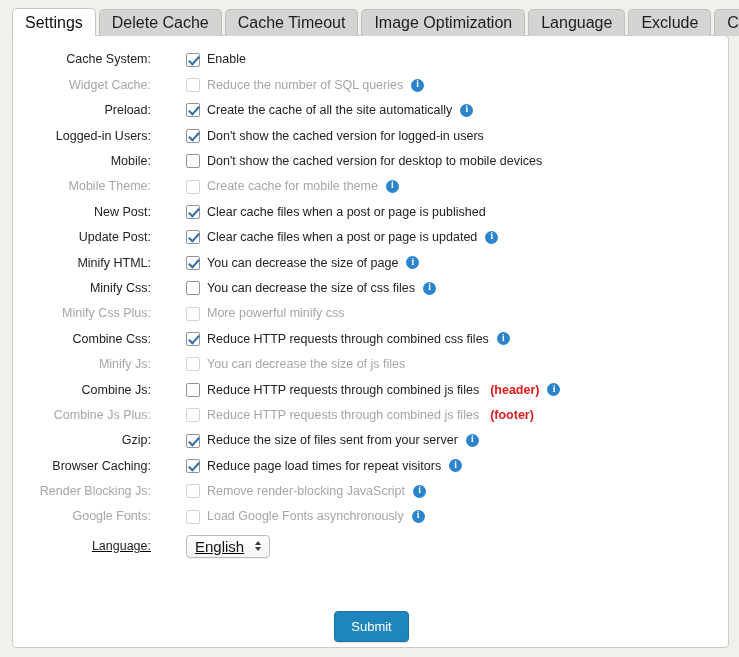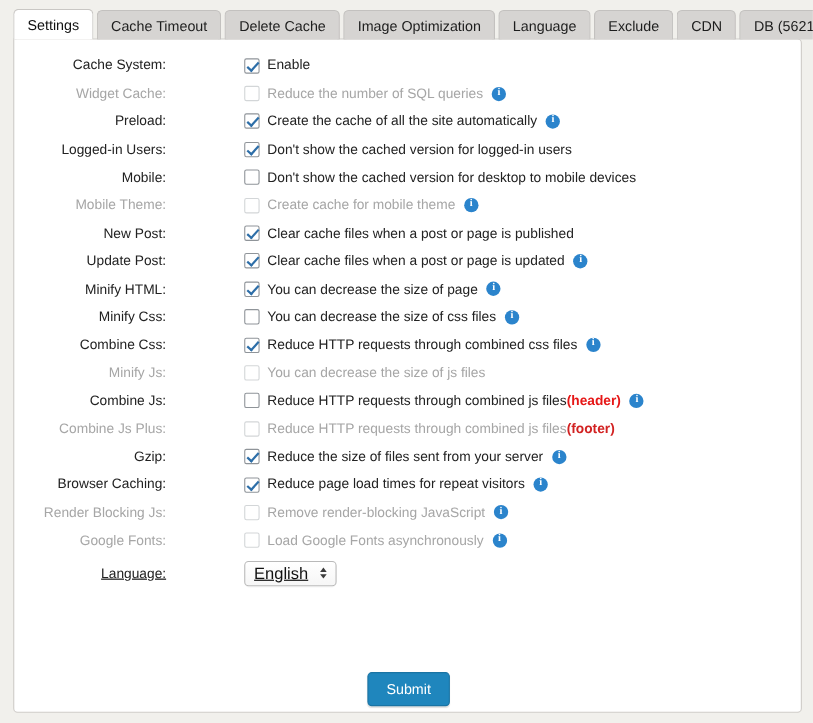--- a/index.html
+++ b/index.html
@@ -24,21 +24,21 @@
     height: 28px;
     display: flex;
     align-items: flex-end;
     z-index: 5;
   }
   .tab {
     height: 27px;
     padding: 0 12px;
     display: flex;
     align-items: center;
-    font-size: 13px;
+    font-size: 16px;
     color: #1d1d1d;
     background: #d6d4d2;
     border: 1px solid #c3c1bf;
     border-bottom: none;
     border-radius: 5px 5px 0 0;
     margin-right: 3px;
     white-space: nowrap;
     line-height: 1;
     cursor: pointer;
     user-select: none;
@@ -66,21 +66,20 @@
   
   .form {
     position: absolute;
     left: 0; top: 11px;
     width: 100%;
   }
   .row {
     display: flex;
     align-items: center;
     height: 25.4px;
-    gap: 36px;
   }
   .row .label {
     width: 145px;
     text-align: right;
     padding-right: 7px;
     font-size: 12.5px;
     color: #222222;
     white-space: nowrap;
     line-height: 1;
   }
@@ -121,21 +120,21 @@
     font-size: 12.5px;
     color: #222222;
     margin-left: 7px;
     white-space: nowrap;
     line-height: 1;
   }
   .row.disabled .desc { color: #a6a6a6; }
 
   .tag {
     font-weight: bold;
-    margin-left: 0;
+    margin-left: 11px;
   }
   .tag.header { color: #e61717; }
   .tag.footer { color: #d22222; }
   .row.disabled .tag.footer { color: #d22222; }
 
   
   .info {
     width: 13px; height: 13px;
     flex: 0 0 13px;
     margin-left: 8px;
@@ -212,22 +211,22 @@
     box-shadow: 0 1px 1px rgba(0,0,0,0.12);
   }
 </style>
 </head>
 <body>
 
 <div id="app">
 
   <div class="tabbar" id="tabbar">
       <div class="tab active">Settings</div>
+      <div class="tab">Delete Cache</div>
       <div class="tab">Cache Timeout</div>
-      <div class="tab">Delete Cache</div>
       <div class="tab">Image Optimization</div>
       <div class="tab">Language</div>
       <div class="tab">Exclude</div>
       <div class="tab">CDN</div>
       <div class="tab">DB (5621)</div>
     </div>
 
   <div class="panel">
 
     <div class="form" id="form">
@@ -310,20 +309,27 @@
           </div>
         </div>
         <div class="row">
           <div class="label">Minify Css:</div>
           <div class="ctrl">
             <span class="cb"></span>
             <span class="desc"><span>You can decrease the size of css files</span></span>
             <span class="info">
               <span>i</span>
             </span>
+          </div>
+        </div>
+        <div class="row disabled">
+          <div class="label">Minify Css Plus:</div>
+          <div class="ctrl">
+            <span class="cb off-disabled"></span>
+            <span class="desc"><span>More powerful minify css</span></span>
           </div>
         </div>
         <div class="row">
           <div class="label">Combine Css:</div>
           <div class="ctrl">
             <span class="cb on"></span>
             <span class="desc"><span>Reduce HTTP requests through combined css files</span></span>
             <span class="info">
               <span>i</span>
             </span>

